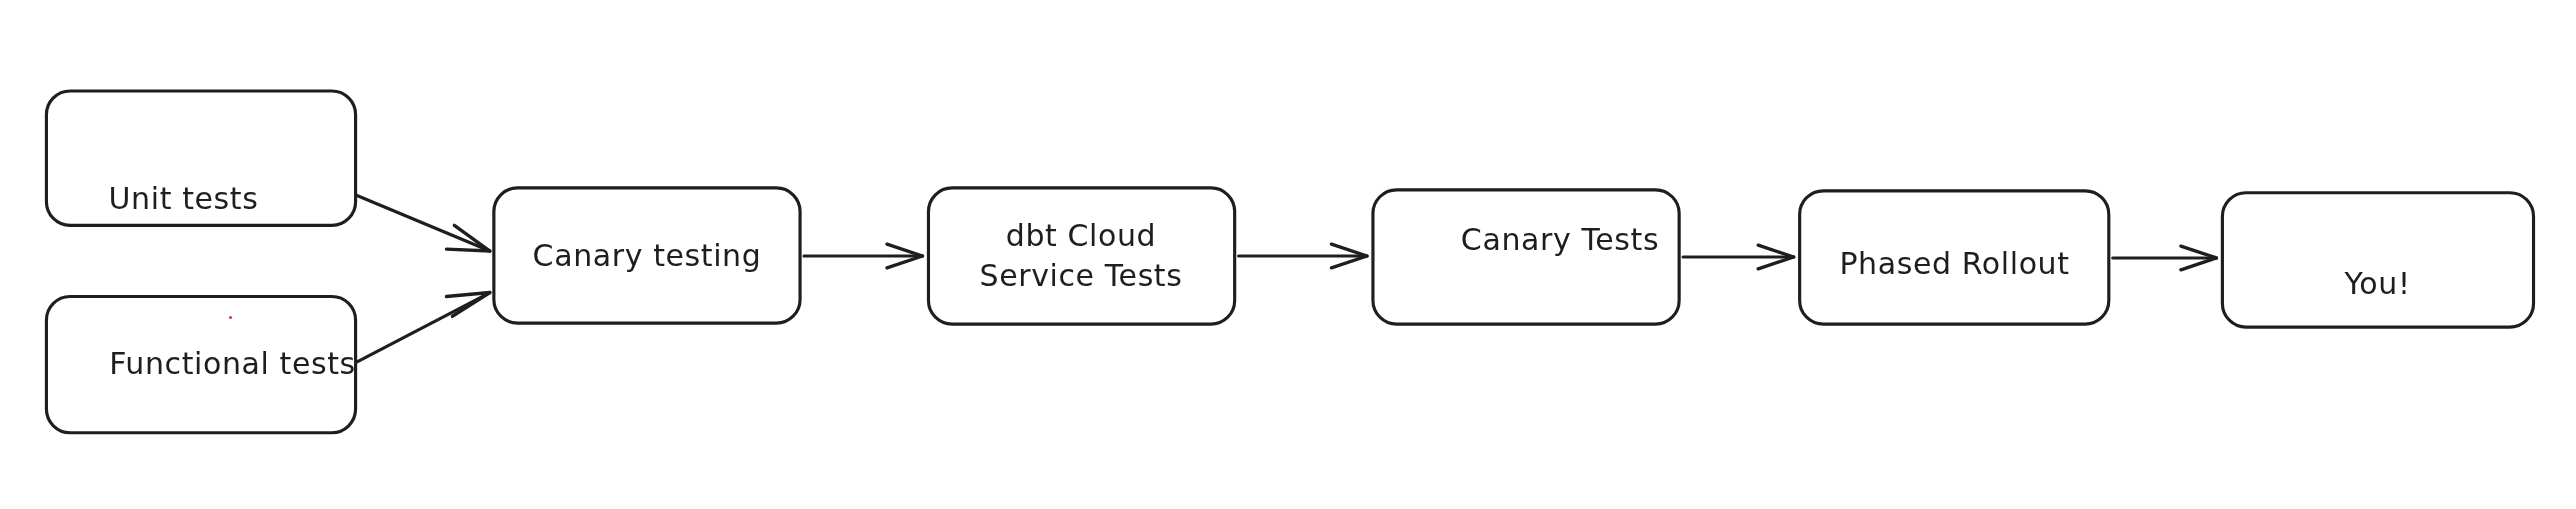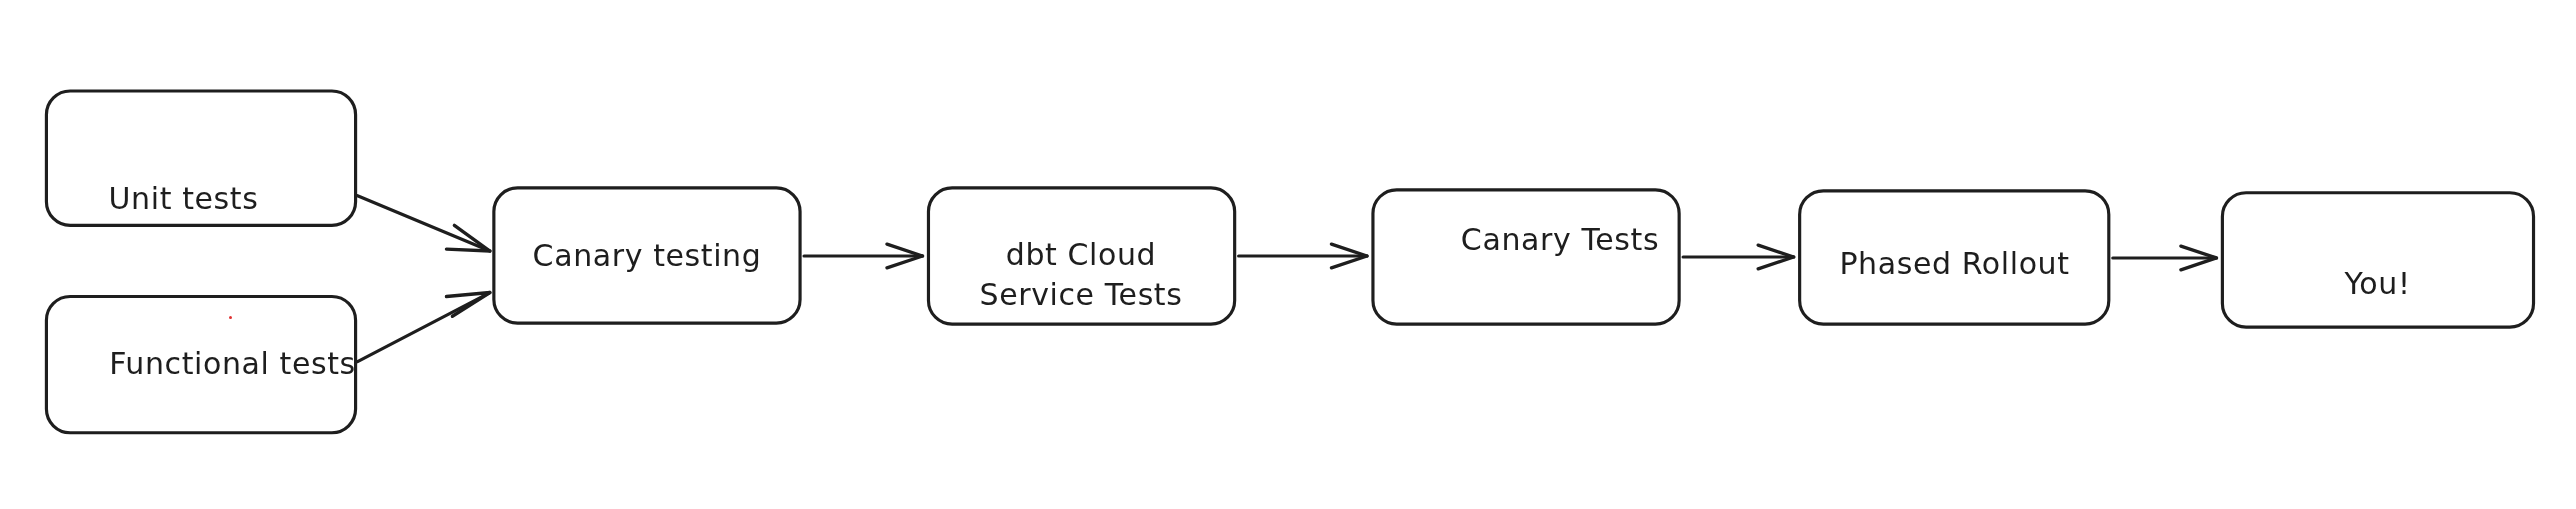--- a/index.html
+++ b/index.html
@@ -115,21 +115,21 @@
         <rect class="node-box" x="1390" y="192" width="310" height="136" rx="24" ry="24"></rect>
         <rect class="node-box" x="1822" y="193" width="313" height="135" rx="24" ry="24"></rect>
         <rect class="node-box" x="2250" y="195" width="315" height="136" rx="24" ry="24"></rect>
       </g>
   </svg>
 
   <div id="label-layer">
       <div class="node-label" style="left: 29px; top: 91px; width: 309px; height: 134px; margin-top: 41px;"><span class="line1">Unit tests</span></div>
       <div class="node-label" style="left: 46px; top: 296px; width: 309px; height: 136px; padding-left: 32px;"><span class="line1">Functional tests</span></div>
       <div class="node-label" style="left: 494px; top: 188px; width: 306px; height: 135px;"><span class="line1">Canary testing</span></div>
-      <div class="node-label" style="left: 928px; top: 188px; width: 306px; height: 136px; margin-top: 19px;"><span class="line1">dbt Cloud</span><span class="line2">Service Tests</span></div>
+      <div class="node-label" style="left: 928px; top: 188px; width: 306px; height: 136px;"><span class="line1">dbt Cloud</span><span class="line2">Service Tests</span></div>
       <div class="node-label" style="left: 1373px; top: 190px; width: 306px; height: 100px; margin-left: 34px;"><span class="line1">Canary Tests</span></div>
       <div class="node-label" style="left: 1800px; top: 181px; width: 309px; height: 165px;"><span class="line1">Phased Rollout</span></div>
       <div class="node-label" style="left: 2222px; top: 193px; width: 311px; height: 134px; margin-top: 24px;"><span class="line1">You!</span></div>
     </div>
   <div id="artifact-layer">
       <div class="artifact-dot" style="left: 229px; top: 316px; background: rgb(224, 49, 49);"></div>
     </div>
 
 </div>
 

